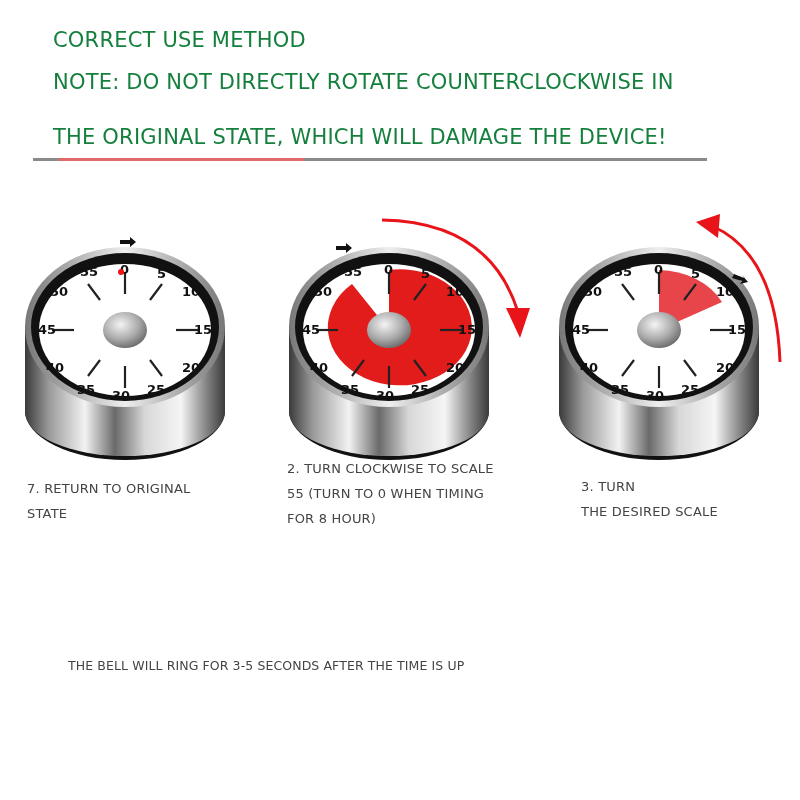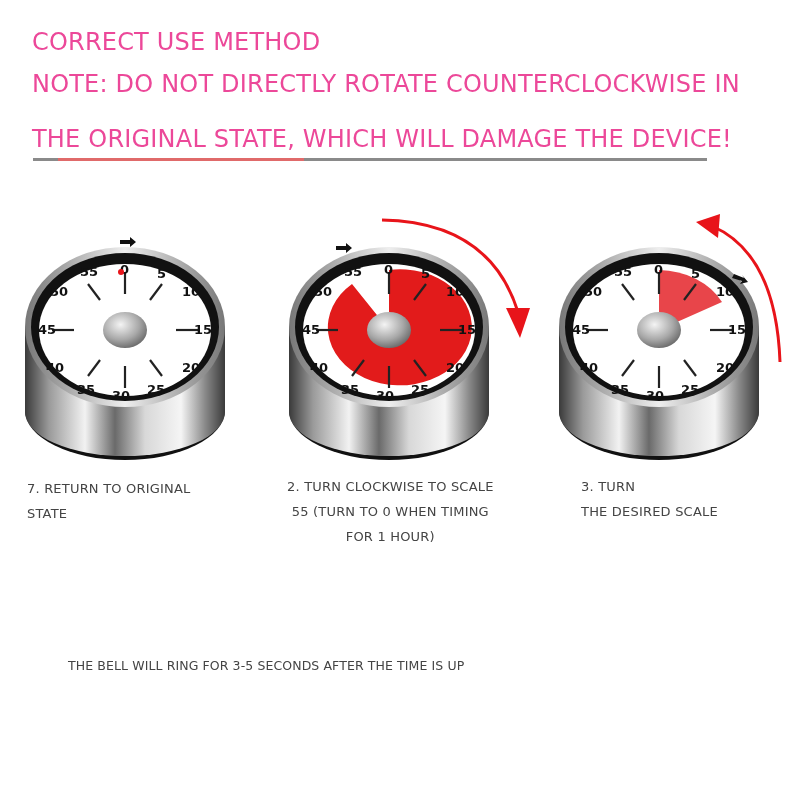--- a/index.html
+++ b/index.html
@@ -1,19 +1,19 @@
 <!DOCTYPE html>
 <html><head>
 <meta charset="utf-8">
 <style>
   html, body { margin:0; padding:0; background:#ffffff; }
   body { width:800px; height:800px; position:relative; overflow:hidden;
          font-family:"DejaVu Sans", sans-serif; color:#3a3a3a; }
-  .hdr { position:absolute; left:32px; font-size:24px; letter-spacing:0.2px;
-         font-weight:normal; color:#ec4899; white-space:nowrap; }
+  .hdr { position:absolute; left:53px; font-size:21px; letter-spacing:0.2px;
+         font-weight:normal; color:#15803d; white-space:nowrap; }
   .divider { position:absolute; left:33px; top:158px; width:430px; height:3px; }
   .divider .gray { position:absolute; left:0; top:0; width:430px; height:3px; background:#8a8a8a; }
   .divider .red  { position:absolute; left:25px; top:0; width:246px; height:3px; background:#e06a6a; }
   .divider2 { position:absolute; left:463px; top:158px; width:244px; height:3px; background:#8a8a8a; }
   .timer { position:absolute; }
   .step { position:absolute; font-size:13px; line-height:25px; color:#444; letter-spacing:0.2px; }
   .notes { position:absolute; left:68px; top:652px; font-size:12.5px; line-height:28px; color:#444; letter-spacing:0.1px; }
   .notes div { white-space:nowrap; }
 </style>
 </head>
@@ -176,24 +176,24 @@
   <svg width="100" height="150" viewBox="0 0 100 150">
     <path d="M90,148 Q86,40 22,12" stroke="#e8141a" stroke-width="3" fill="none"></path>
     <polygon points="6,8 30,0 28,24" fill="#e8141a"></polygon>
   </svg>
 </div>
 
 <div class="step" style="left:27px; top:476px;">
   <div>7. RETURN TO ORIGINAL</div>
   <div>STATE</div>
 </div>
-<div class="step" style="left:287px; top:474px;text-align:center;">
+<div class="step" style="left:287px; top:456px;">
   <div>2. TURN CLOCKWISE TO SCALE</div>
   <div>55 (TURN TO 0 WHEN TIMING</div>
-  <div>FOR 1 HOUR)</div>
+  <div>FOR 8 HOUR)</div>
 </div>
 <div class="step" style="left:581px; top:474px;">
   <div>3. TURN</div>
   <div>THE DESIRED SCALE</div>
 </div>
 
 <div class="notes">
   <div>THE BELL WILL RING FOR 3-5 SECONDS AFTER THE TIME IS UP</div>
 </div>
 

